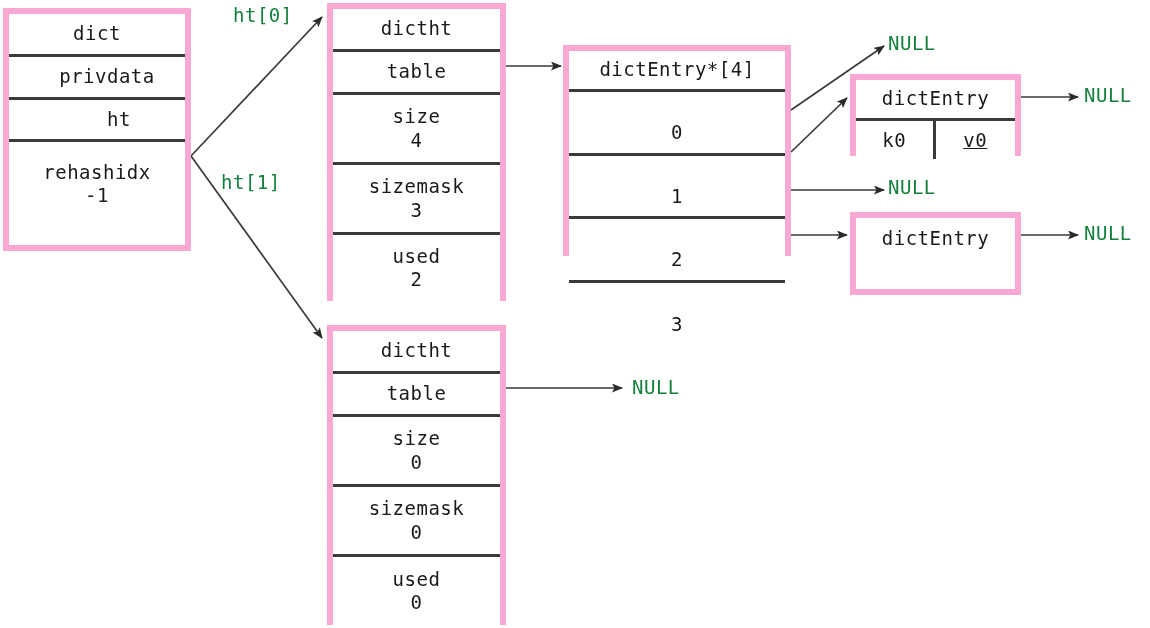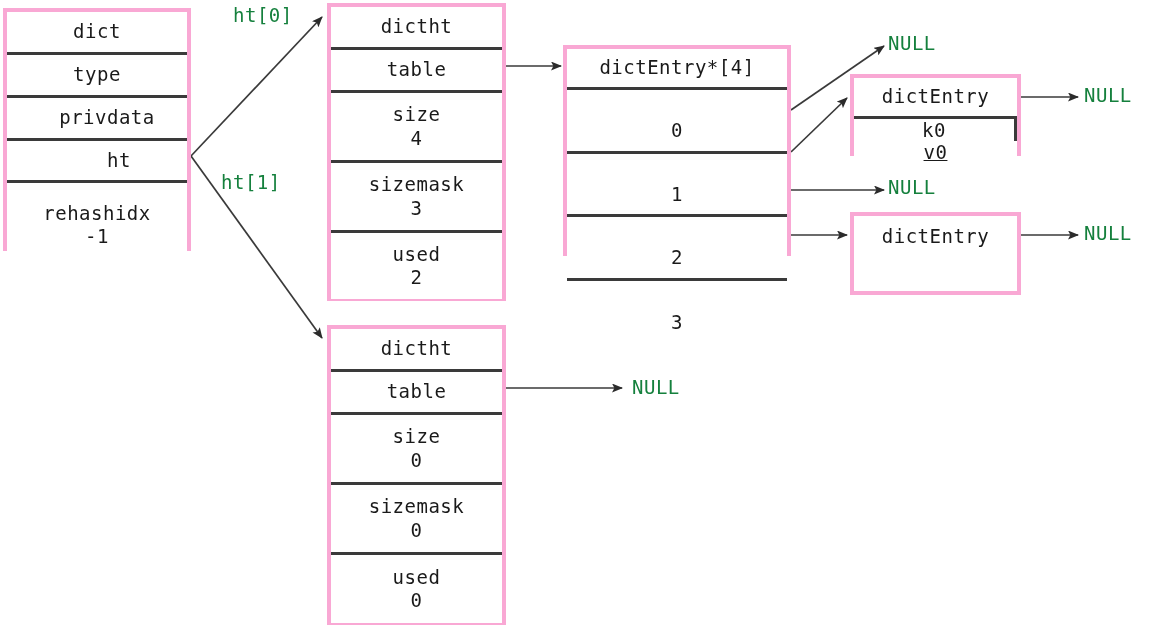--- a/index.html
+++ b/index.html
@@ -20,21 +20,21 @@
     position: absolute;
     left: 0;
     top: 0;
     width: 1150px;
     height: 628px;
     pointer-events: none;
   }
   .struct {
     position: absolute;
     box-sizing: border-box;
-    border: 4px solid #f9a8d4;
+    border: 6px solid #f9a8d4;
     background: #ffffff;
     display: flex;
     flex-direction: column;
   }
   .cell {
     box-sizing: border-box;
     flex: 0 0 auto;
     display: flex;
     flex-direction: column;
     align-items: center;
@@ -47,21 +47,21 @@
     white-space: nowrap;
   }
   .cell:last-child { border-bottom: none; }
   .cell .fname { display: block; }
   .cell .fval  { display: block; }
 
   .kvrow {
     box-sizing: border-box;
     flex: 0 0 auto;
     display: flex;
-    flex-direction: column;
+    flex-direction: row;
     border-bottom: none;
   }
   .kvcell {
     box-sizing: border-box;
     flex: 1 1 50%;
     display: flex;
     align-items: center;
     justify-content: center;
     font-size: 19px;
     letter-spacing: 0.5px;
@@ -107,23 +107,20 @@
     <line x1="1021" y1="97" x2="1078" y2="97" stroke="#3a3a3a" stroke-width="1.7" marker-end="url(#ah)"></line>
 
     <line x1="1021" y1="235" x2="1078" y2="235" stroke="#3a3a3a" stroke-width="1.7" marker-end="url(#ah)"></line>
 
     <line x1="506" y1="388" x2="622" y2="388" stroke="#3a3a3a" stroke-width="1.7" marker-end="url(#ah)"></line>
   </svg>
 
   <div class="struct" style="left:3px; top:8px; width:188px; height:243px;">
     <div class="cell" style="height:43px;">
       <span class="fname">dict</span>
-    </div>
-    <div class="cell" style="height:43px;">
-      <span class="fname">type</span>
     </div>
     <div class="cell" style="height:43px;padding-left:20px;">
       <span class="fname">privdata</span>
     </div>
     <div class="cell" style="height:42px;padding-left:44px;">
       <span class="fname">ht</span>
     </div>
     <div class="cell" style="height:84px;">
       <span class="fname">rehashidx</span>
       <span class="fval">-1</span>

